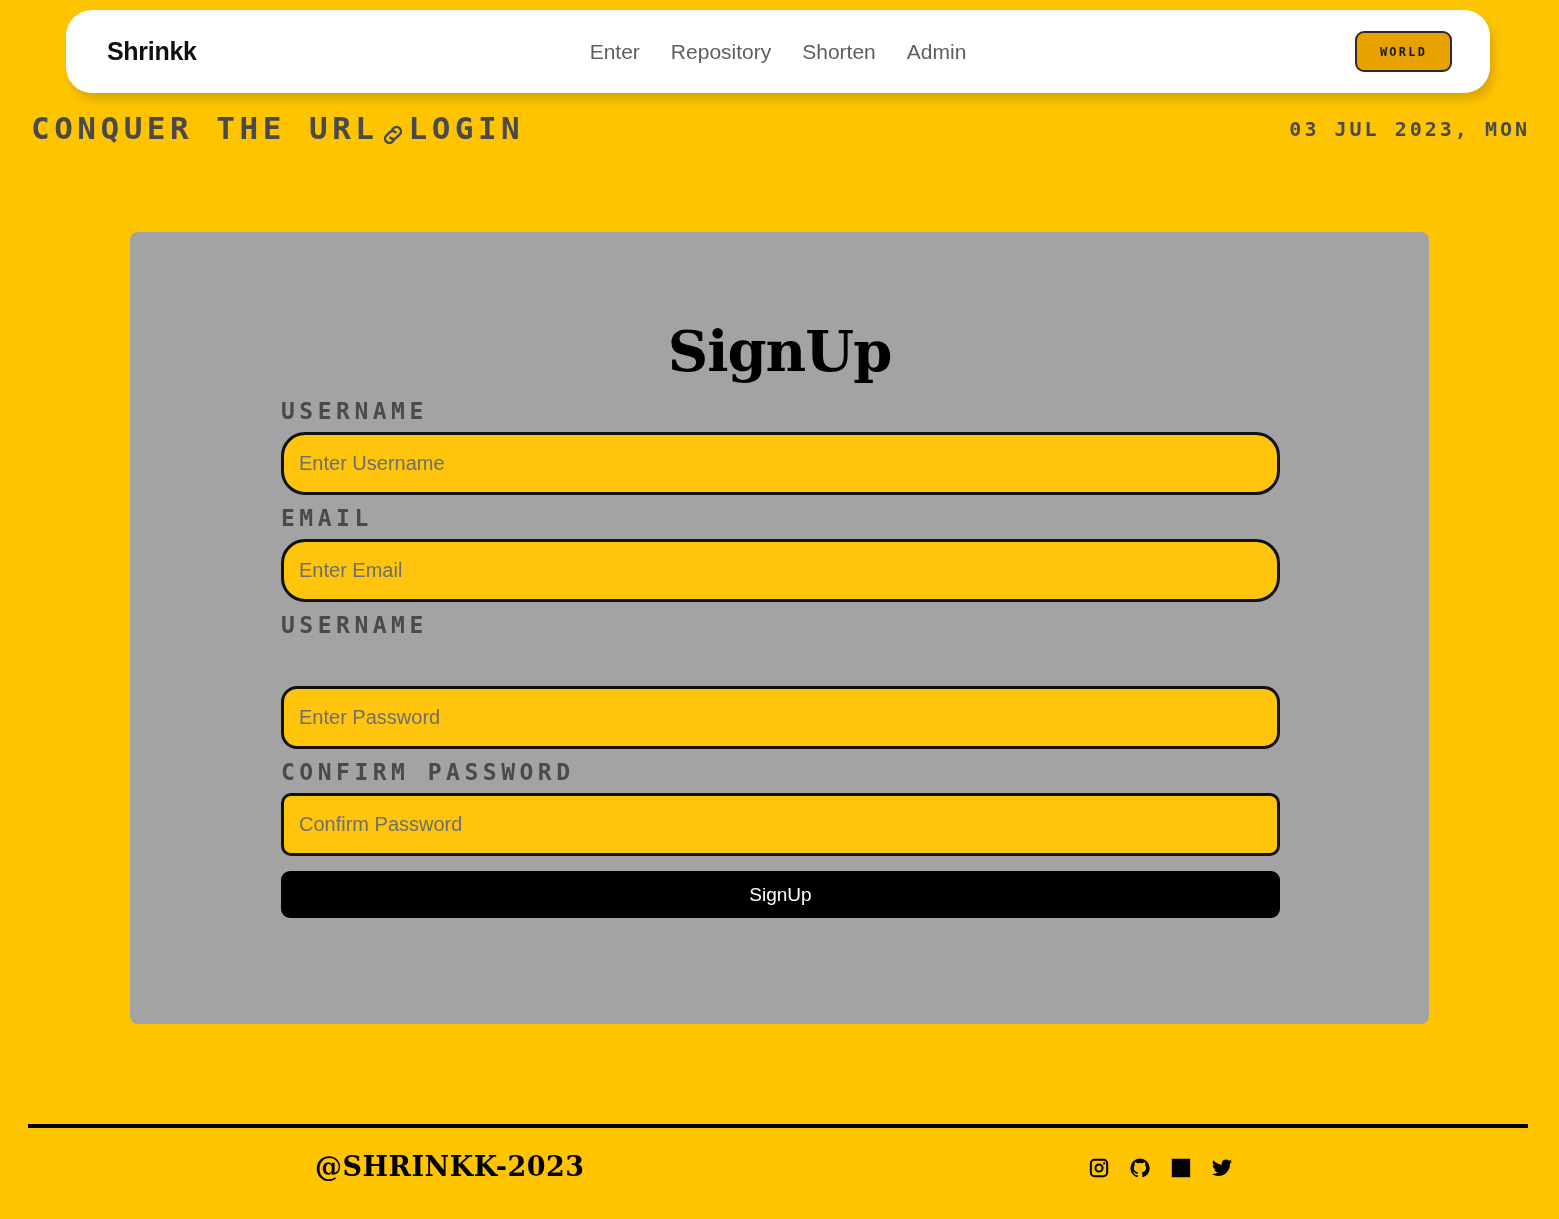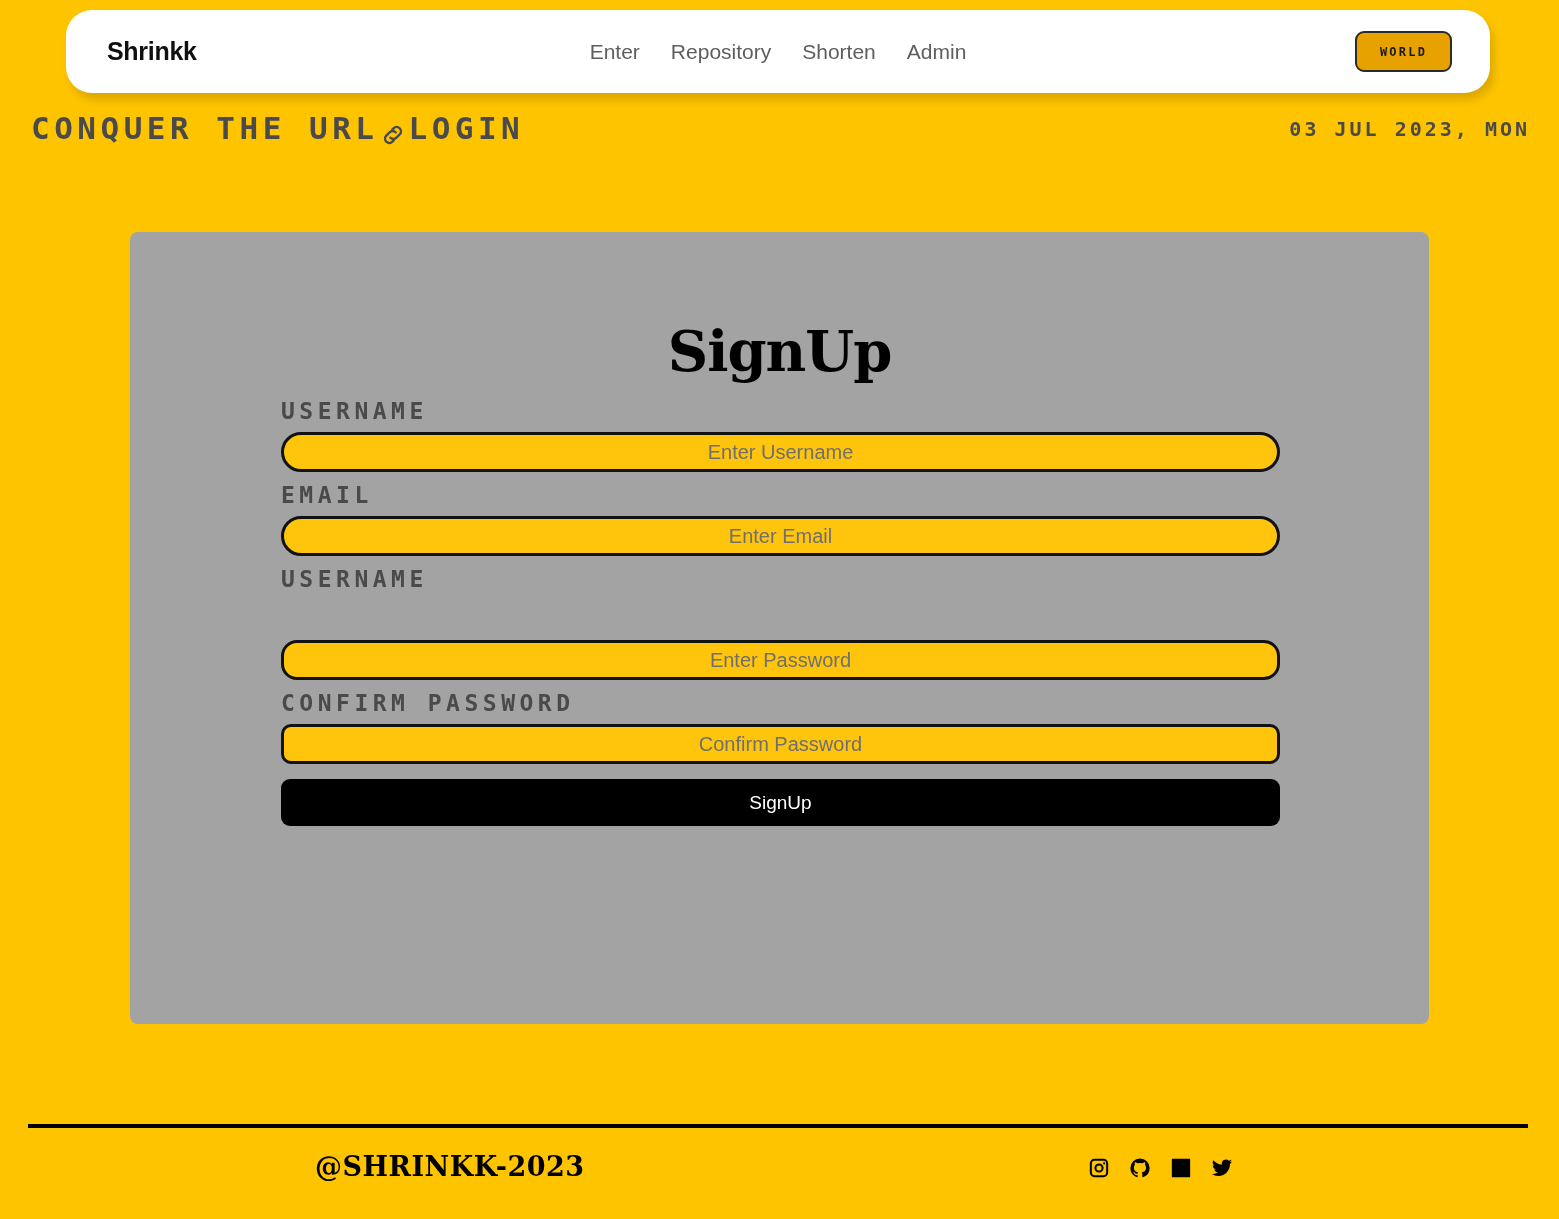--- a/index.html
+++ b/index.html
@@ -161,29 +161,28 @@
     font-size: 23px;
     letter-spacing: 4.5px;
     color: #4a4a4a;
     margin-bottom: 8px;
     display: block;
   }
 
   .field-input {
     display: block;
     width: 999px;
-    height: 40px;
+    height: 63px;
     background: #FFC40C;
     border: 3px solid #121212;
     font-family: "Liberation Sans", sans-serif;
     font-size: 20px;
     color: #3a3a3a;
     padding: 0 15px;
     outline: none;
-    text-align: center;
   }
 
   .field-input::placeholder { color: #6f6f6f; opacity: 1; }
 
   .r-pill  { border-radius: 24px; }
   .r-med   { border-radius: 16px; margin-top: 48px; }
   .r-small { border-radius: 10px; }
 
   .gap-a { margin-bottom: 10px; }
 

